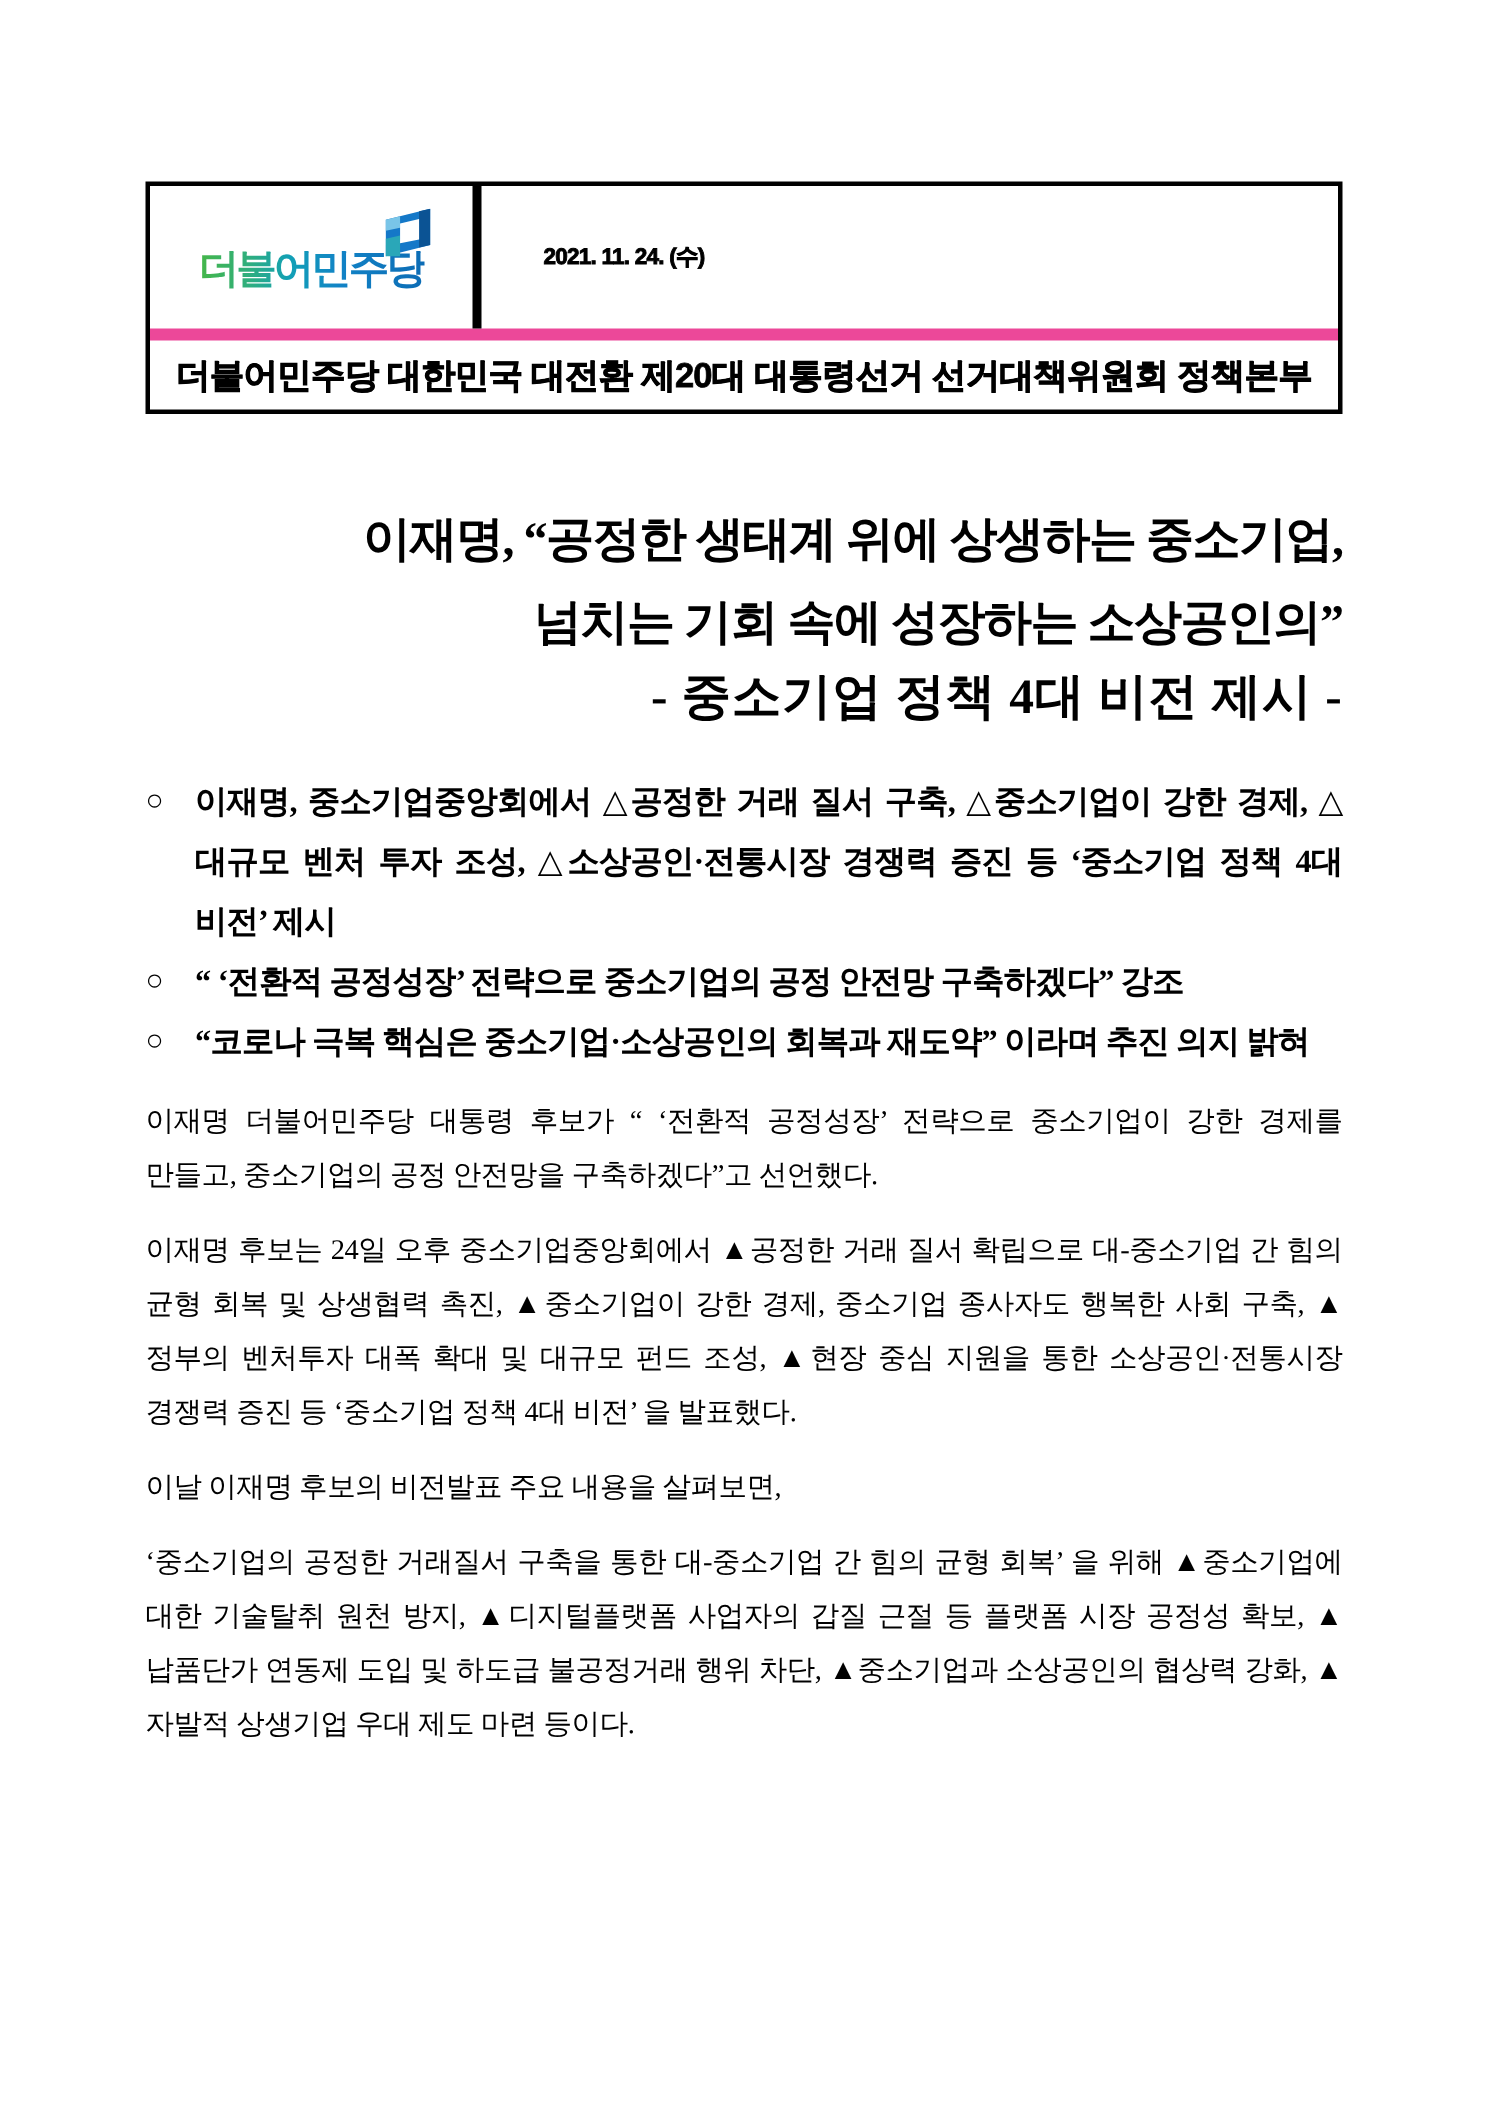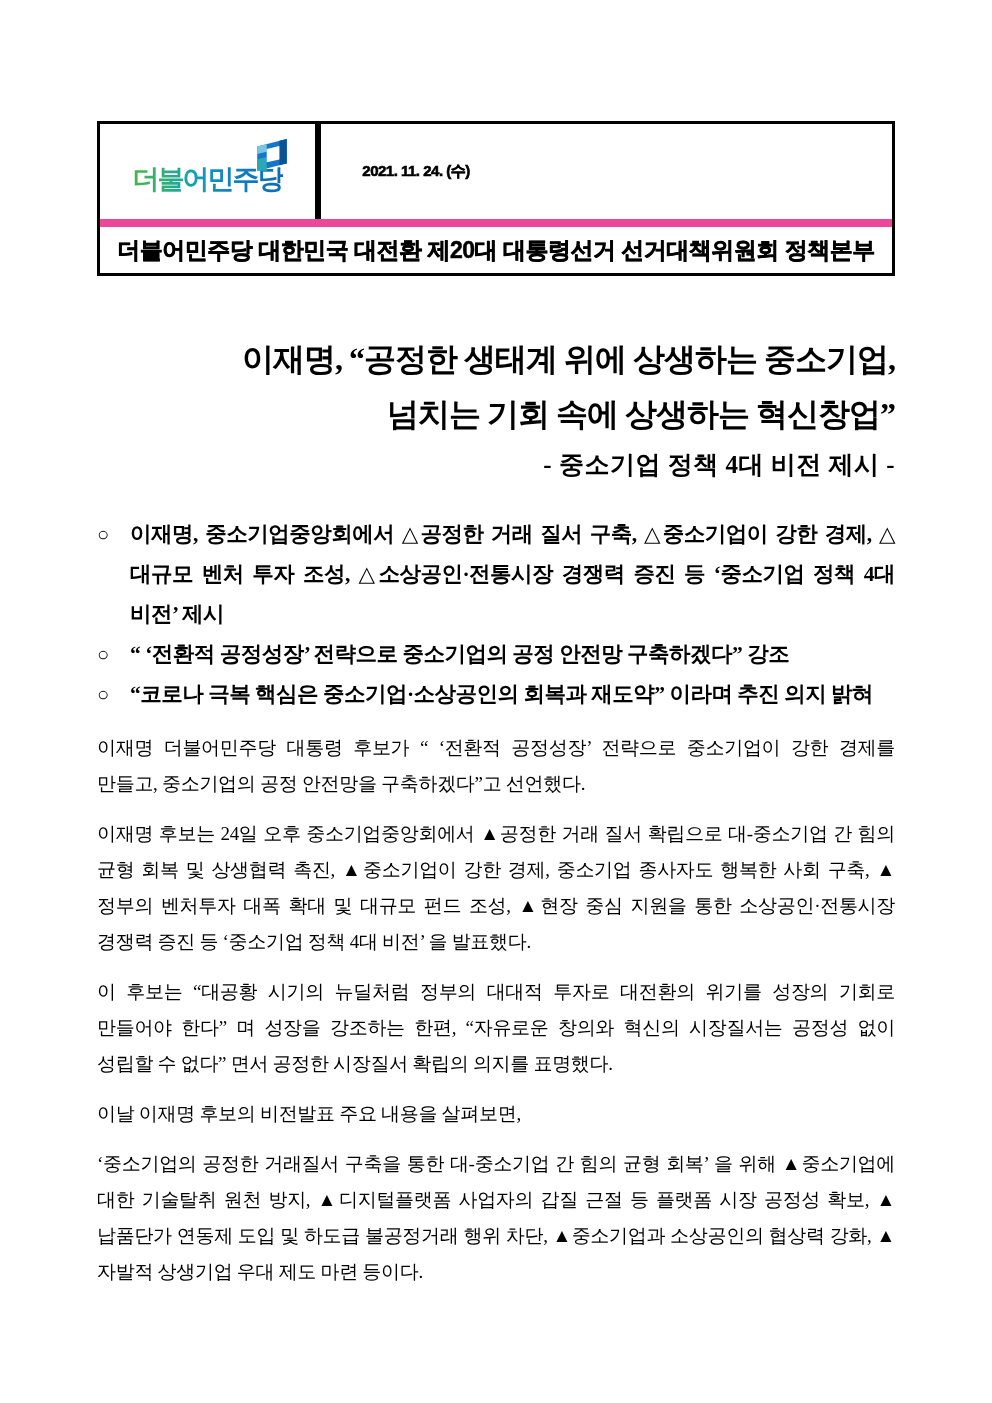--- a/index.html
+++ b/index.html
@@ -83,21 +83,21 @@
   .title-block { margin-top: 56px; text-align: right; }
   .title-line {
     font-size: 32px;
     font-weight: 700;
     line-height: 55px;
     letter-spacing: -1px;
     white-space: nowrap;
   }
   .title-sub {
     margin-top: 6px;
-    font-size: 25px;
+    font-size: 33px;
     font-weight: 700;
     line-height: 34px;
     letter-spacing: 0.5px;
   }
 
   
   .bullets { margin-top: 32px; }
   .bullet {
     display: flex;
     font-size: 21.5px;
@@ -148,21 +148,21 @@
           <div class="logo-text">더불어민주당</div>
         </div>
       </div>
       <div class="cell date-cell">2021. 11. 24. (수)</div>
     </div>
     <div class="hrow2">더불어민주당 대한민국 대전환 제20대 대통령선거 선거대책위원회 정책본부</div>
   </div>
 
   <div class="title-block">
     <div class="title-line">이재명, “공정한 생태계 위에 상생하는 중소기업,</div>
-    <div class="title-line">넘치는 기회 속에 상생하는 혁신창업”</div>
+    <div class="title-line">넘치는 기회 속에 성장하는 소상공인의”</div>
     <div class="title-sub">- 중소기업 정책 4대 비전 제시 -</div>
   </div>
 
   <div class="bullets">
     <div class="bullet">
       <span class="bullet-marker">○</span>
       <span class="bullet-text">이재명, 중소기업중앙회에서 △공정한 거래 질서 구축, △중소기업이 강한 경제, △대규모 벤처 투자 조성, △소상공인·전통시장 경쟁력 증진 등 ‘중소기업 정책 4대 비전’ 제시</span>
     </div>
     <div class="bullet">
       <span class="bullet-marker">○</span>
@@ -170,18 +170,17 @@
     </div>
     <div class="bullet">
       <span class="bullet-marker">○</span>
       <span class="bullet-text">“코로나 극복 핵심은 중소기업·소상공인의 회복과 재도약” 이라며 추진 의지 밝혀</span>
     </div>
   </div>
 
   <div class="body-block">
     <p>이재명 더불어민주당 대통령 후보가 “ ‘전환적 공정성장’ 전략으로 중소기업이 강한 경제를 만들고, 중소기업의 공정 안전망을 구축하겠다”고 선언했다.</p>
     <p>이재명 후보는 24일 오후 중소기업중앙회에서 ▲공정한 거래 질서 확립으로 대-중소기업 간 힘의 균형 회복 및 상생협력 촉진, ▲중소기업이 강한 경제, 중소기업 종사자도 행복한 사회 구축, ▲정부의 벤처투자 대폭 확대 및 대규모 펀드 조성, ▲현장 중심 지원을 통한 소상공인·전통시장 경쟁력 증진 등 ‘중소기업 정책 4대 비전’ 을 발표했다.</p>
-    <p>이 후보는 “대공황 시기의 뉴딜처럼 정부의 대대적 투자로 대전환의 위기를 성장의 기회로 만들어야 한다” 며 성장을 강조하는 한편, “자유로운 창의와 혁신의 시장질서는 공정성 없이 성립할 수 없다” 면서 공정한 시장질서 확립의 의지를 표명했다.</p>
     <p>이날 이재명 후보의 비전발표 주요 내용을 살펴보면,</p>
     <p>‘중소기업의 공정한 거래질서 구축을 통한 대-중소기업 간 힘의 균형 회복’ 을 위해 ▲중소기업에 대한 기술탈취 원천 방지, ▲디지털플랫폼 사업자의 갑질 근절 등 플랫폼 시장 공정성 확보, ▲납품단가 연동제 도입 및 하도급 불공정거래 행위 차단, ▲중소기업과 소상공인의 협상력 강화, ▲자발적 상생기업 우대 제도 마련 등이다.</p>
   </div>
 
 </div>
 
 </body></html>

